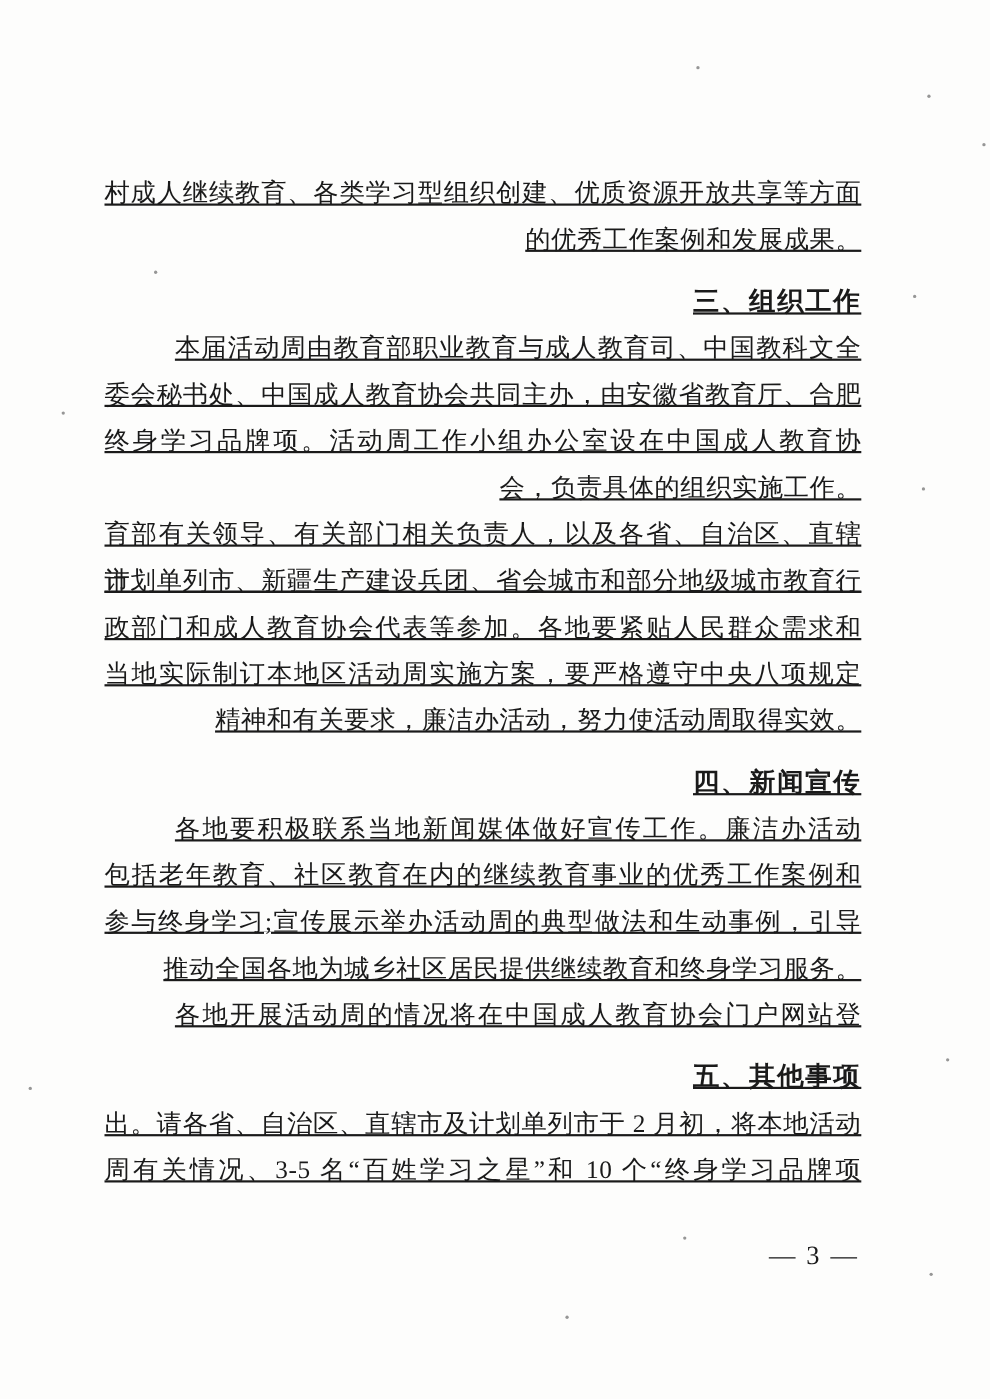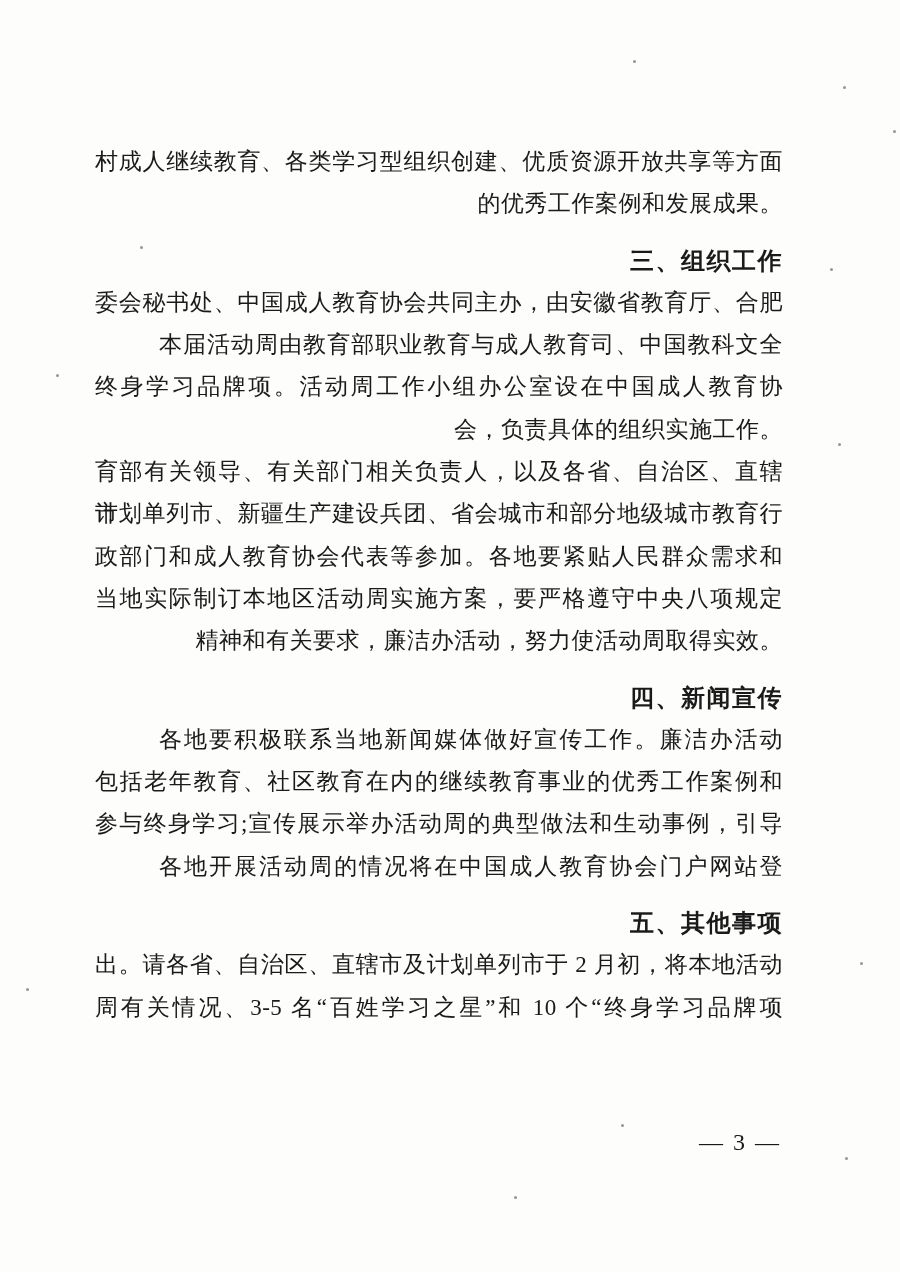--- a/index.html
+++ b/index.html
@@ -10,22 +10,23 @@
     height: 1272px;
     background: #fdfdfc;
     overflow: hidden;
     font-family: "Liberation Serif", "DejaVu Serif", serif;
     color: #1a1a1a;
   }
 
   .text-block {
     position: absolute;
     left: 95px;
-    top: 141px;
+    top: 155px;
     width: 688px;
+    text-decoration: underline;
   }
 
   .line {
     height: 42.3px;
     line-height: 42.3px;
     font-size: 23px;
     text-align: right;
     letter-spacing: 0.5px;
   }
 
@@ -84,33 +85,34 @@
     <i style="left:26px;  top:988px;"></i>
     <i style="left:621px; top:1124px;"></i>
     <i style="left:845px; top:1157px;"></i>
     <i style="left:514px; top:1196px;"></i>
   </div>
 
   <div class="text-block">
       <div class="line fill">村成人继续教育、各类学习型组织创建、优质资源开放共享等方面</div>
       <div class="line">的优秀工作案例和发展成果。</div>
       <div class="line heading indent">三、组织工作</div>
+      <div class="line indent fill">本届活动周由教育部职业教育与成人教育司、中国教科文全</div>
       <div class="line fill">委会秘书处、中国成人教育协会共同主办，由安徽省教育厅、合肥</div>
-      <div class="line indent fill">本届活动周由教育部职业教育与成人教育司、中国教科文全</div>
       <div class="line fill">终身学习品牌项。活动周工作小组办公室设在中国成人教育协</div>
       <div class="line">会，负责具体的组织实施工作。</div>
       <div class="line fill">育部有关领导、有关部门相关负责人，以及各省、自治区、直辖市、</div>
       <div class="line fill">计划单列市、新疆生产建设兵团、省会城市和部分地级城市教育行</div>
       <div class="line fill">政部门和成人教育协会代表等参加。各地要紧贴人民群众需求和</div>
       <div class="line fill">当地实际制订本地区活动周实施方案，要严格遵守中央八项规定</div>
       <div class="line">精神和有关要求，廉洁办活动，努力使活动周取得实效。</div>
       <div class="line heading indent">四、新闻宣传</div>
       <div class="line indent fill">各地要积极联系当地新闻媒体做好宣传工作。廉洁办活动</div>
       <div class="line fill">包括老年教育、社区教育在内的继续教育事业的优秀工作案例和</div>
       <div class="line fill">参与终身学习;宣传展示举办活动周的典型做法和生动事例，引导</div>
+      <div class="line">推动全国各地为城乡社区居民提供继续教育和终身学习服务。</div>
       <div class="line indent fill">各地开展活动周的情况将在中国成人教育协会门户网站登</div>
       <div class="line heading indent">五、其他事项</div>
       <div class="line fill">出。请各省、自治区、直辖市及计划单列市于 2 月初，将本地活动</div>
       <div class="line fill">周有关情况、3-5 名“百姓学习之星”和 10 个“终身学习品牌项</div>
     </div>
 
   <div class="page-number">— 3 —</div>
 
 </div>
 

